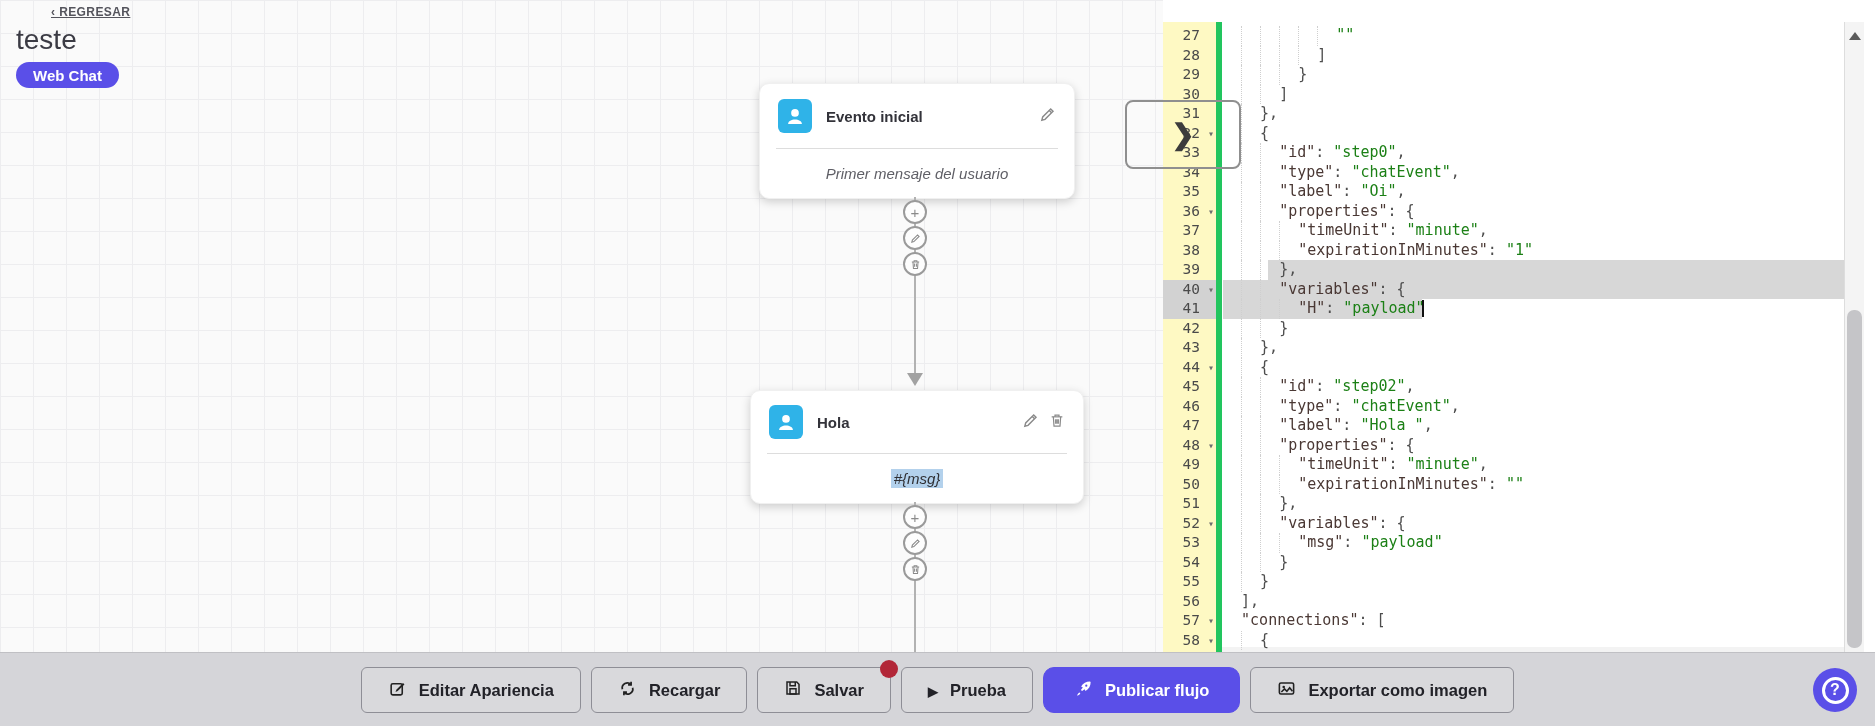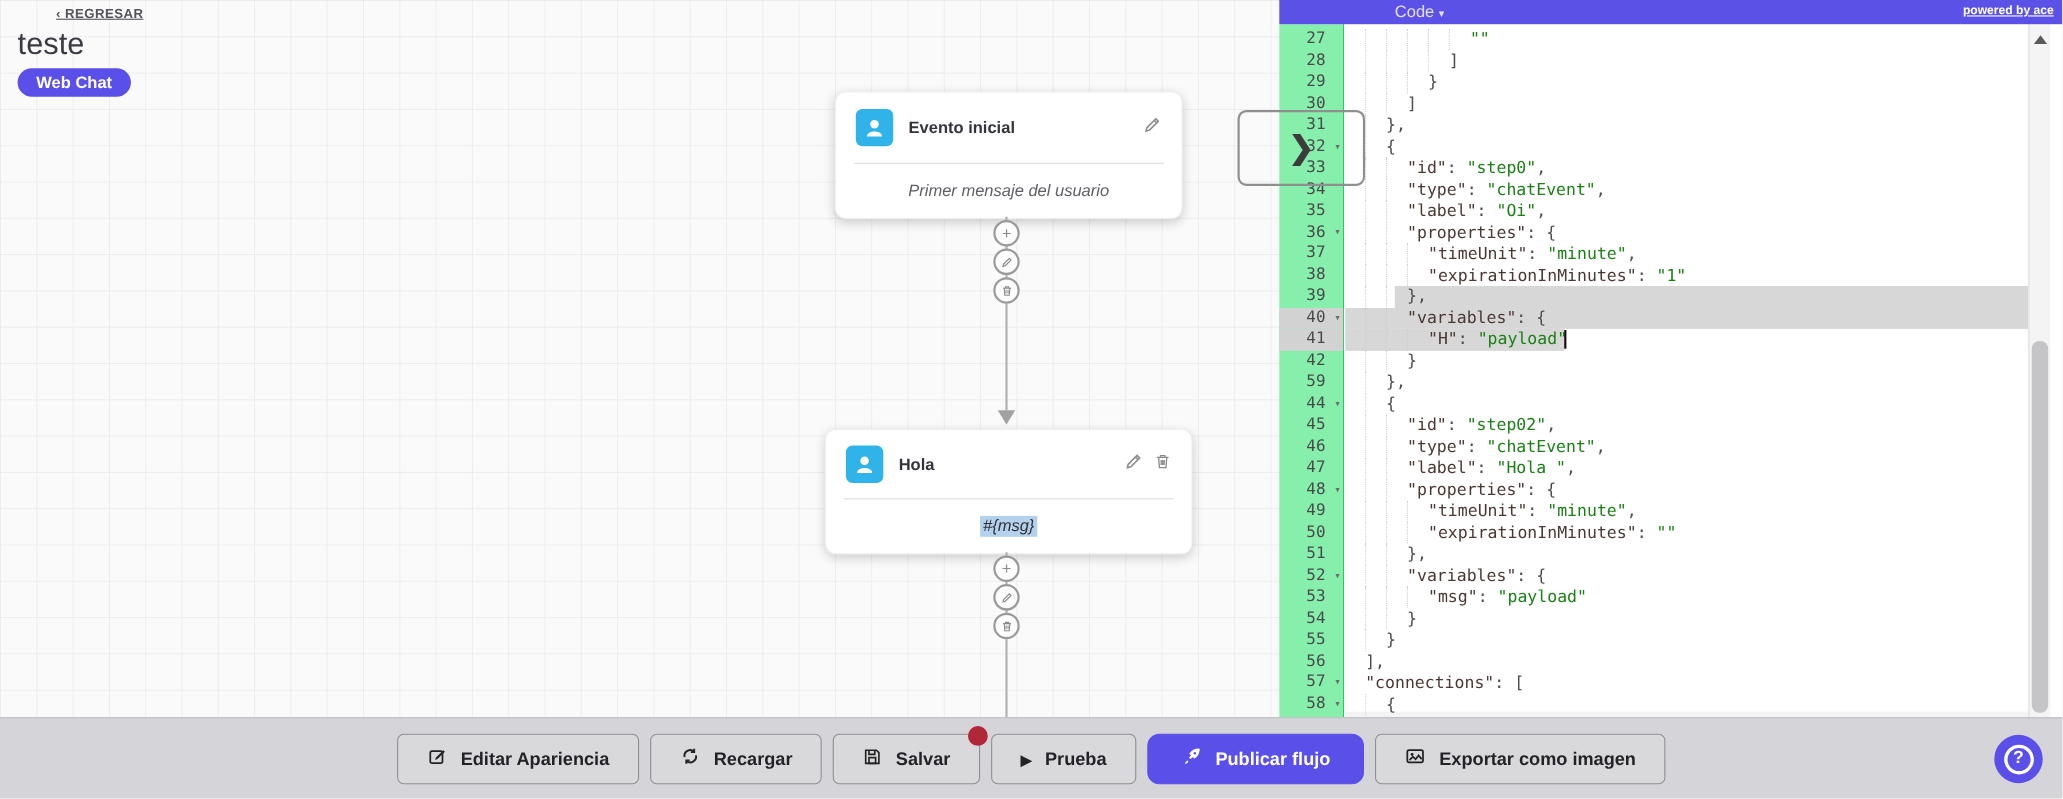--- a/index.html
+++ b/index.html
@@ -48,22 +48,22 @@
     justify-content:center;z-index:6;cursor:pointer;}
   .collapse-box span{font-size:28px;font-weight:bold;color:#3c3c3c;}
 
   
   .editor{position:absolute;left:1163px;top:0;width:712px;height:652px;background:#fff;}
   .ed-header{position:absolute;left:0;top:0;right:0;height:22px;background:#5b51e6;z-index:5;}
   .ed-menu{position:absolute;left:105px;top:2px;color:#e4e2fb;font-size:15px;cursor:pointer;}
   .ed-menu .caret{font-size:10px;margin-left:4px;}
   .ed-powered{position:absolute;right:8px;top:4px;color:#fff;font-size:11px;font-weight:bold;
     text-decoration:underline;cursor:pointer;}
-  .gutter{position:absolute;left:0;top:22px;bottom:0;width:59px;background:#86efac;
-    border-right:1px solid #22c55e;padding-top:4px;box-sizing:border-box;}
+  .gutter{position:absolute;left:0;top:22px;bottom:0;width:59px;background:#fef9c3;
+    border-right:6px solid #22c55e;padding-top:4px;box-sizing:border-box;}
   .grow{height:19.5px;position:relative;font-family:"DejaVu Sans Mono",monospace;
     font-size:14.5px;color:#4a4a4a;text-align:right;padding-right:16px;box-sizing:border-box;
     line-height:19.5px;}
   .grow.act{background:#d2d2d2;}
   .grow .fold{position:absolute;right:2px;top:0;font-size:10px;color:#6e6e6e;}
   .textpane{position:absolute;left:59px;top:22px;right:31px;bottom:0;overflow:hidden;
     font-family:"DejaVu Sans Mono",monospace;font-size:15px;line-height:19.5px;background:#fff;}
   .rows{position:absolute;left:1px;top:4px;right:0;z-index:1;}
   .crow{height:19.5px;white-space:pre;color:#4d4d4d;}
   .crow .k{color:#4a3834;}
@@ -203,42 +203,38 @@
           </svg>
       </div>
     </div>
   </div>
 
   <div class="collapse-box">
     <span>❯</span>
   </div>
 
   <div class="editor">
-    <div class="ed-header">
-      <div class="ed-menu"><span>Code</span><span class="caret">▾</span></div>
-      <div class="ed-powered">powered by ace</div>
-    </div>
     <div class="gutter" id="gutter">
         <div class="grow">27</div>
         <div class="grow">28</div>
         <div class="grow">29</div>
         <div class="grow">30</div>
         <div class="grow">31</div>
         <div class="grow">32<span class="fold">▾</span></div>
         <div class="grow">33</div>
         <div class="grow">34</div>
         <div class="grow">35</div>
         <div class="grow">36<span class="fold">▾</span></div>
         <div class="grow">37</div>
         <div class="grow">38</div>
         <div class="grow">39</div>
         <div class="grow act">40<span class="fold">▾</span></div>
         <div class="grow act">41</div>
         <div class="grow">42</div>
-        <div class="grow">59</div>
+        <div class="grow">43</div>
         <div class="grow">44<span class="fold">▾</span></div>
         <div class="grow">45</div>
         <div class="grow">46</div>
         <div class="grow">47</div>
         <div class="grow">48<span class="fold">▾</span></div>
         <div class="grow">49</div>
         <div class="grow">50</div>
         <div class="grow">51</div>
         <div class="grow">52<span class="fold">▾</span></div>
         <div class="grow">53</div>

